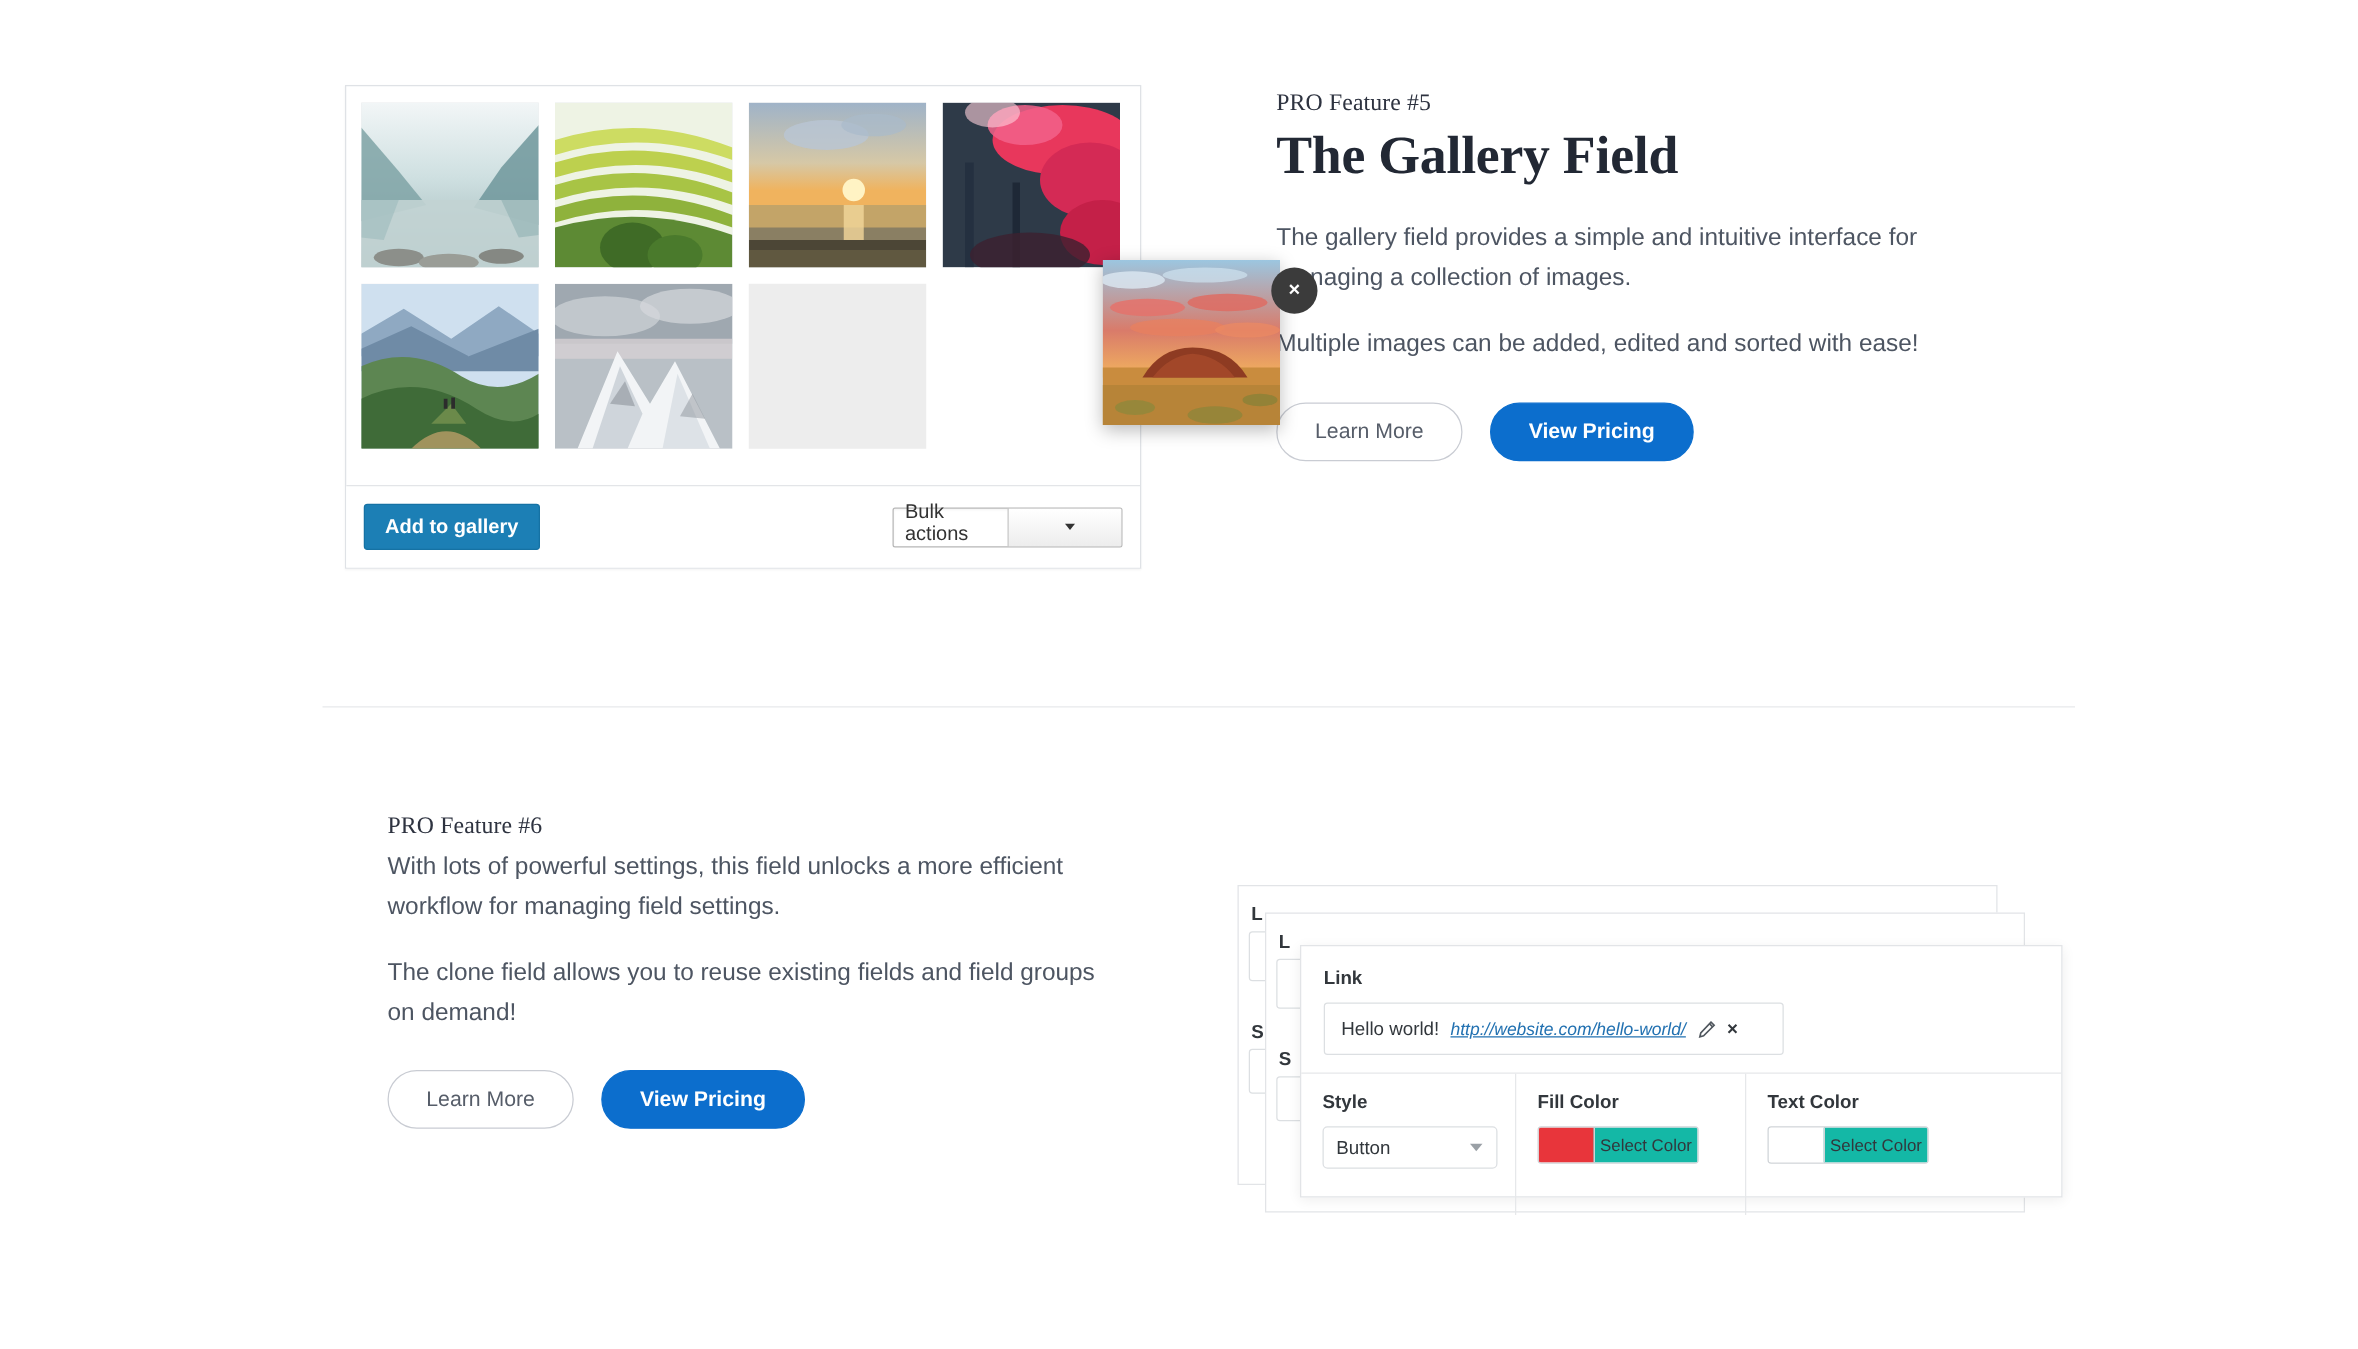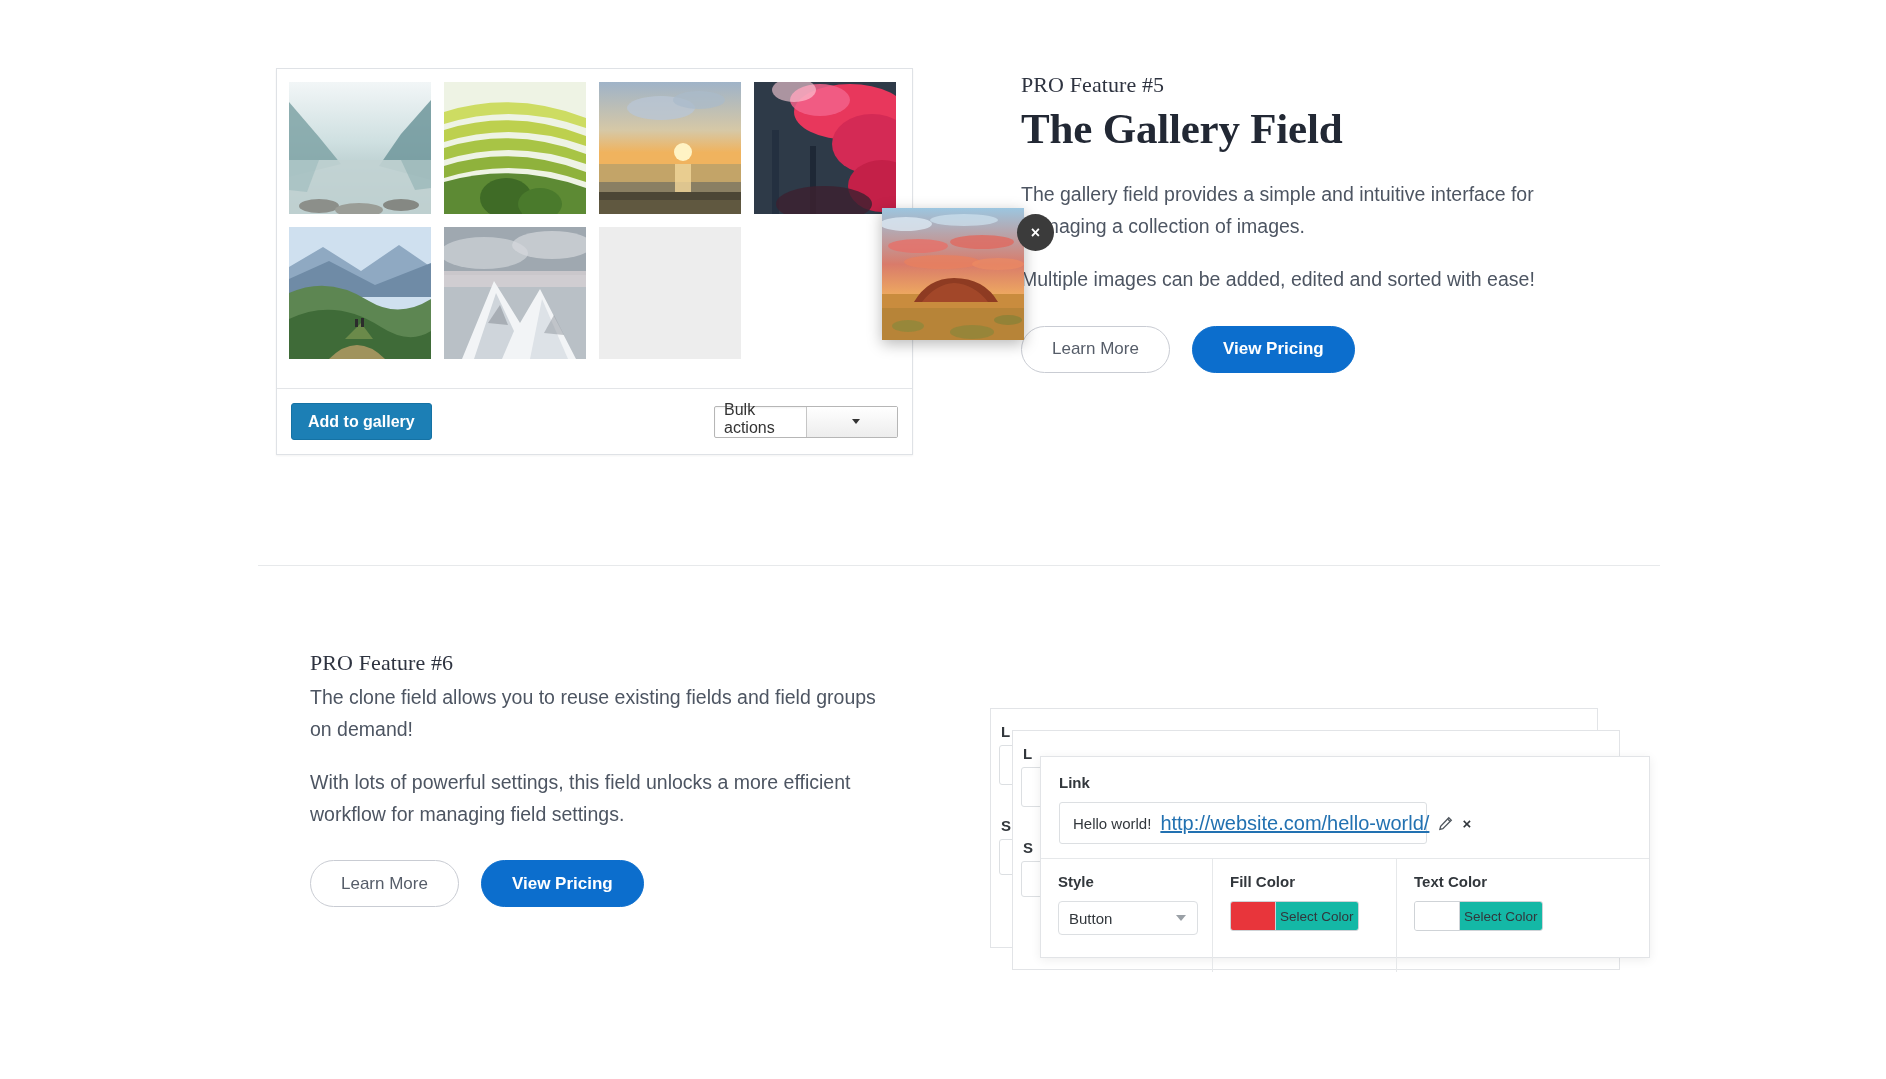--- a/index.html
+++ b/index.html
@@ -17,21 +17,21 @@
   .page { position: relative; width: 1886px; height: 1079px; background: #fff; }
 
   
   .section { position: absolute; display: flex; }
 
   
   #section-gallery { top: 0; left: 0; width: 1886px; height: 565px; }
 
   .eyebrow {
     font-family: "Liberation Serif", serif;
-    font-size: 22px;
+    font-size: 19px;
     color: #2e3340;
     letter-spacing: .1px;
     margin: 0 0 6px 0;
   }
   .feature-title {
     font-family: "Liberation Serif", serif;
     font-size: 43px;
     font-weight: 700;
     color: #222834;
     margin: 0 0 26px 0;
@@ -262,25 +262,26 @@
     height: 42px;
     display: flex;
     align-items: center;
     padding: 14px 13px;
     gap: 9px;
     width: 368px;
     background: #fff;
   }
   .link-title { font-size: 15px; color: #32373c; white-space: nowrap; }
   .link-url {
-    font-size: 20px;
+    font-size: 14px;
     color: #2271b1;
     text-decoration: underline;
     white-space: nowrap;
     cursor: pointer;
+    font-style: italic;
   }
   .icon-btn {
     cursor: pointer;
     display: inline-flex;
     align-items: center;
     justify-content: center;
     color: #50575e;
   }
   .icon-x { font-size: 15px; font-weight: 700; color: #32373c; }
 
@@ -502,22 +503,22 @@
       </div>
     </div>
   </div>
 
   <div id="divider"></div>
 
   <div class="section" id="section-clone"></div>
 
   <div class="clone-text">
     <p class="eyebrow">PRO Feature #6</p>
+    <p class="feature-para">With lots of powerful settings, this field unlocks a more efficient workflow for managing field settings.</p>
     <p class="feature-para">The clone field allows you to reuse existing fields and field groups on demand!</p>
-    <p class="feature-para">With lots of powerful settings, this field unlocks a more efficient workflow for managing field settings.</p>
     <div class="btn-row">
       <a class="btn btn-ghost">Learn More</a>
       <a class="btn btn-primary">View Pricing</a>
     </div>
   </div>
 
   <div class="clone-stack">
 
     <div class="clone-card back2">
       <span class="ghost-label" style="left:10px; top:14px;">L</span>

